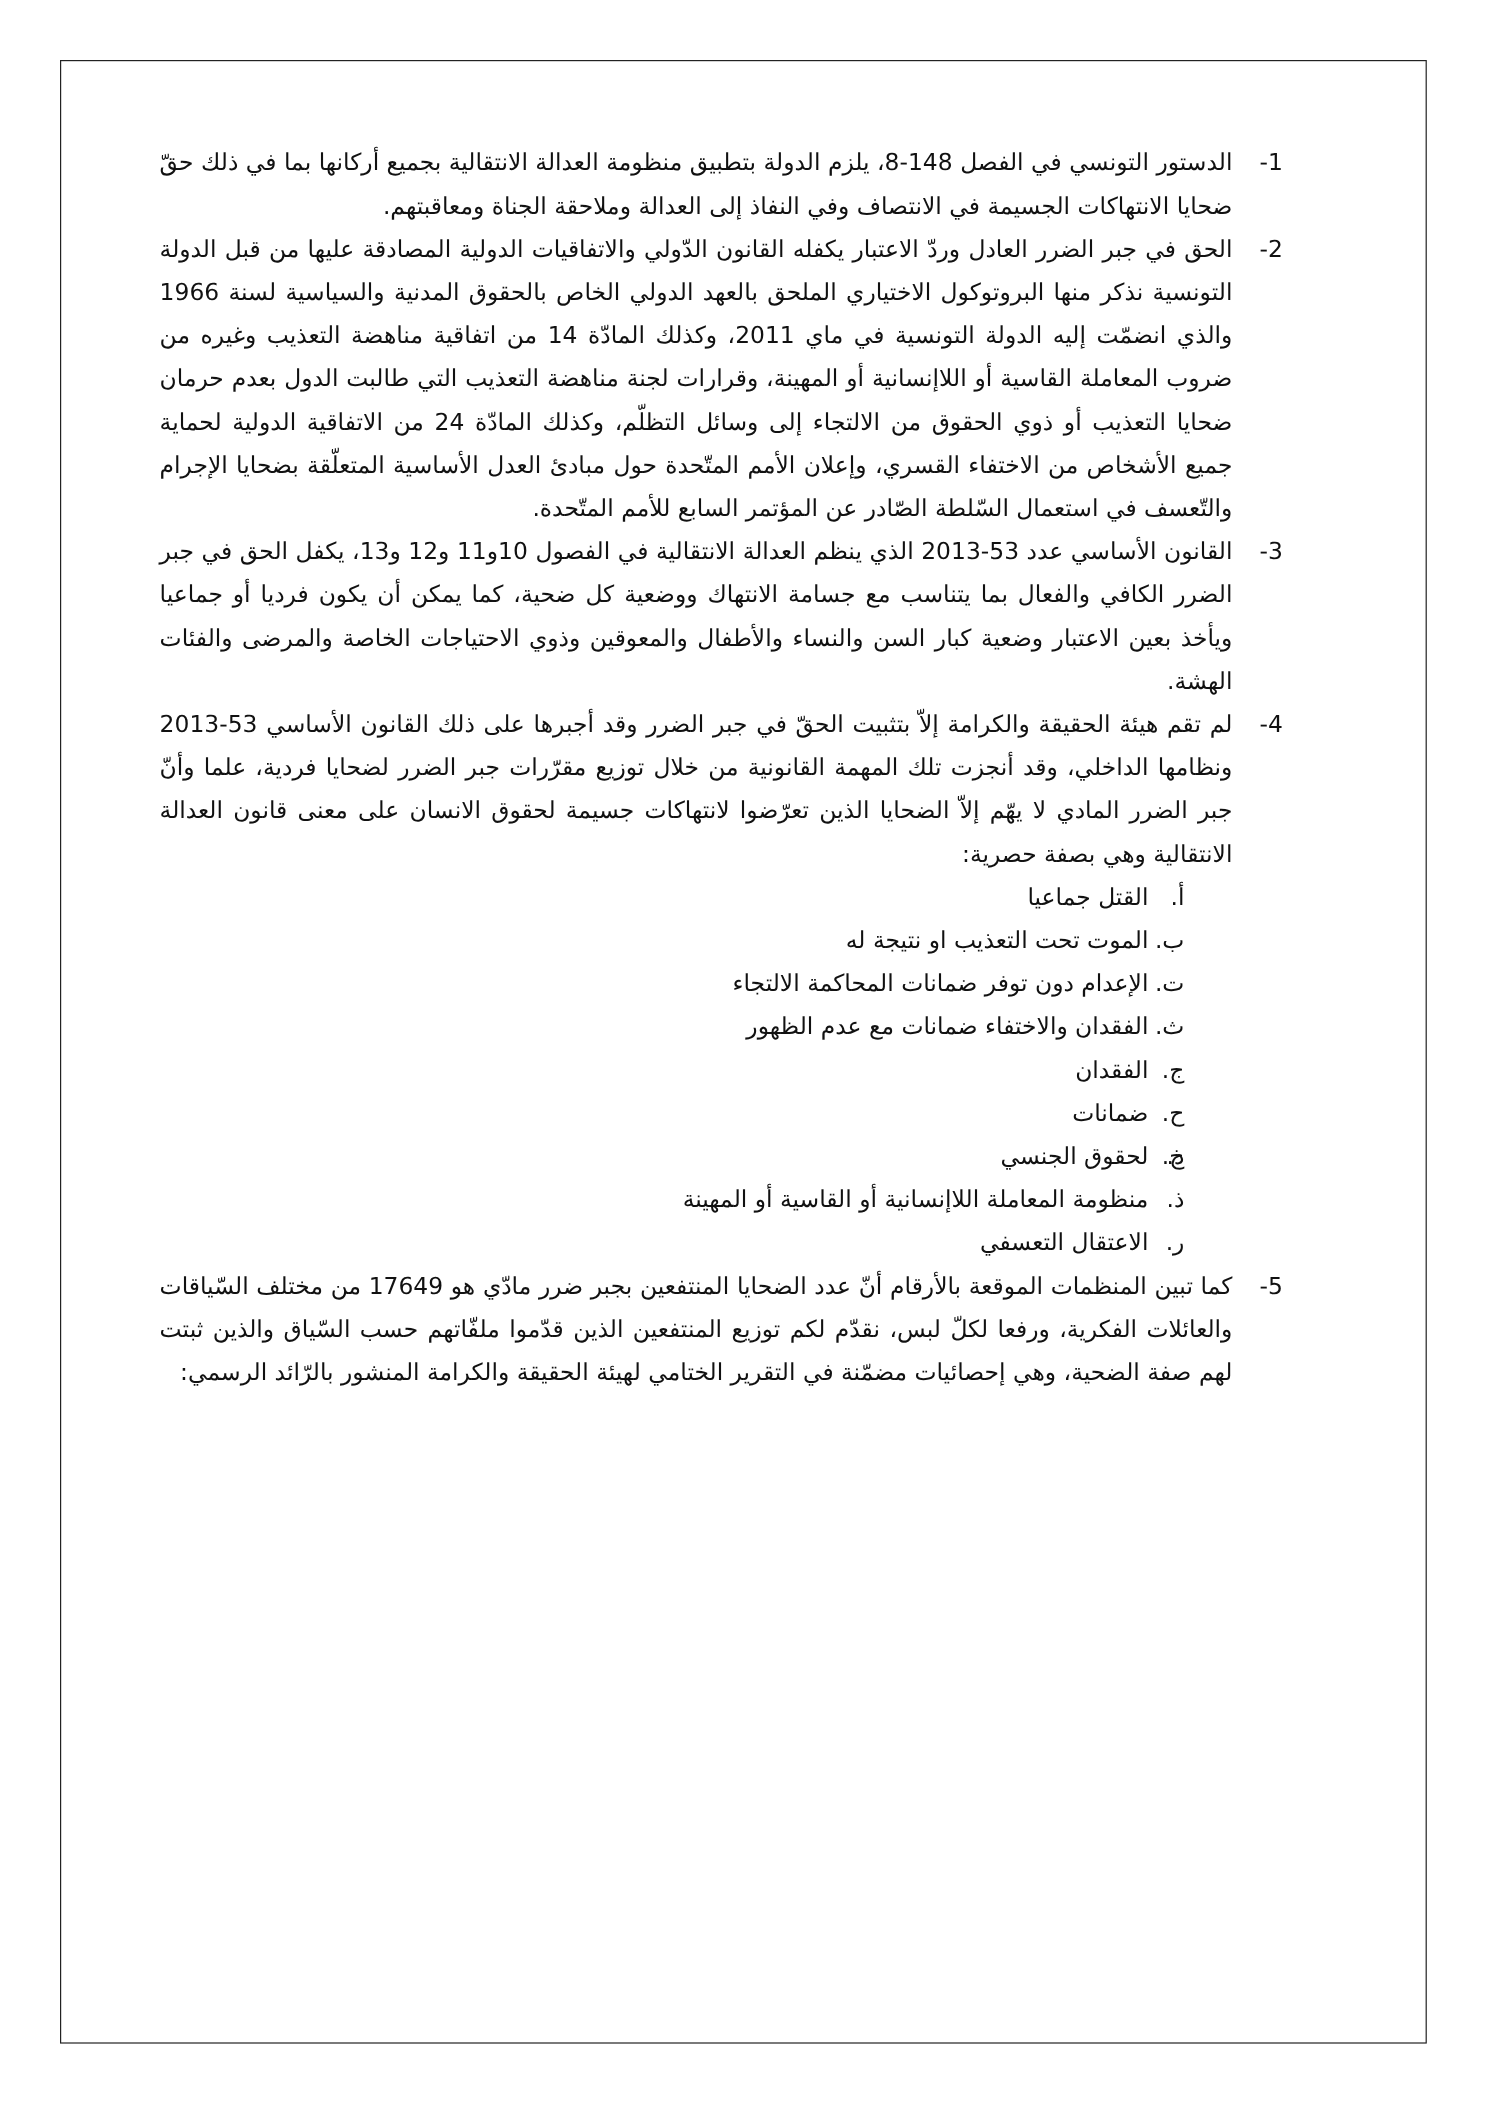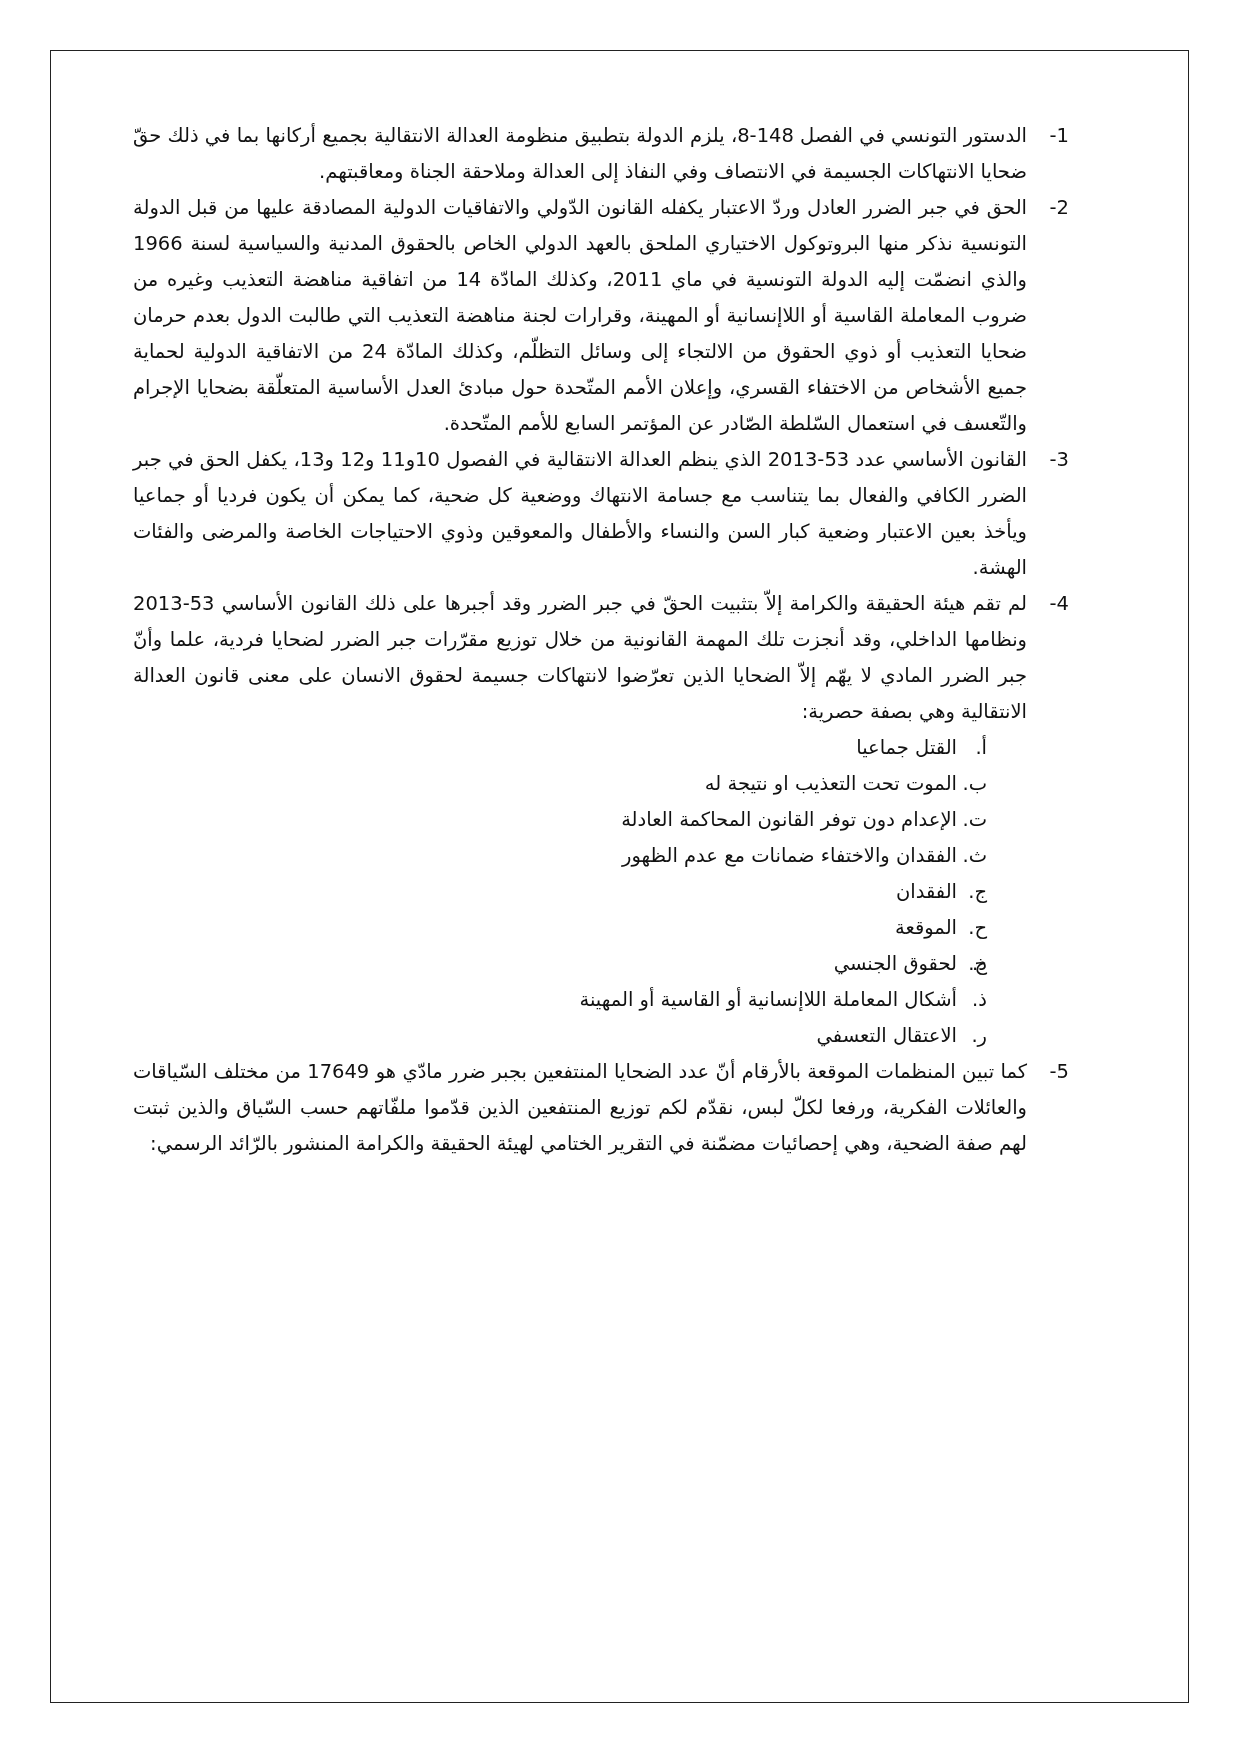--- a/index.html
+++ b/index.html
@@ -45,27 +45,27 @@
   </div>
 
   <div class="item">
     <span class="num">-4</span>
     <span class="text">لم تقم هيئة الحقيقة والكرامة إلاّ بتثبيت الحقّ في جبر الضرر وقد أجبرها على ذلك القانون الأساسي 53-2013 ونظامها الداخلي، وقد أنجزت تلك المهمة القانونية من خلال توزيع مقرّرات جبر الضرر لضحايا فردية، علما وأنّ جبر الضرر المادي لا يهّم إلاّ الضحايا الذين تعرّضوا لانتهاكات جسيمة لحقوق الانسان على معنى قانون العدالة الانتقالية وهي بصفة حصرية:</span>
   </div>
 
   <ul class="sublist">
     <li><span class="letter">أ.</span><span>القتل جماعيا</span></li>
     <li><span class="letter">ب.</span><span>الموت تحت التعذيب او نتيجة له</span></li>
-    <li><span class="letter">ت.</span><span>الإعدام دون توفر القانون المحاكمة العادلة</span></li>
+    <li><span class="letter">ت.</span><span>الإعدام دون توفر ضمانات المحاكمة الالتجاء</span></li>
     <li><span class="letter">ث.</span><span>الفقدان والاختفاء ضمانات مع عدم الظهور</span></li>
     <li><span class="letter">ج.</span><span>الفقدان</span></li>
-    <li><span class="letter">ح.</span><span>الموقعة</span></li>
+    <li><span class="letter">ح.</span><span>ضمانات</span></li>
     <li><span class="letter">خ.</span></li>
     <li><span class="letter">د.</span><span>لحقوق الجنسي</span></li>
-    <li><span class="letter">ذ.</span><span>أشكال المعاملة اللاإنسانية أو القاسية أو المهينة</span></li>
+    <li><span class="letter">ذ.</span><span>منظومة المعاملة اللاإنسانية أو القاسية أو المهينة</span></li>
     <li><span class="letter">ر.</span><span>الاعتقال التعسفي</span></li>
   </ul>
 
   <div class="item">
     <span class="num">-5</span>
     <span class="text">كما تبين المنظمات الموقعة بالأرقام أنّ عدد الضحايا المنتفعين بجبر ضرر مادّي هو 17649 من مختلف السّياقات والعائلات الفكرية، ورفعا لكلّ لبس، نقدّم لكم توزيع المنتفعين الذين قدّموا ملفّاتهم حسب السّياق والذين ثبتت لهم صفة الضحية، وهي إحصائيات مضمّنة في التقرير الختامي لهيئة الحقيقة والكرامة المنشور بالرّائد الرسمي:</span>
   </div>
 
 </div>
 

